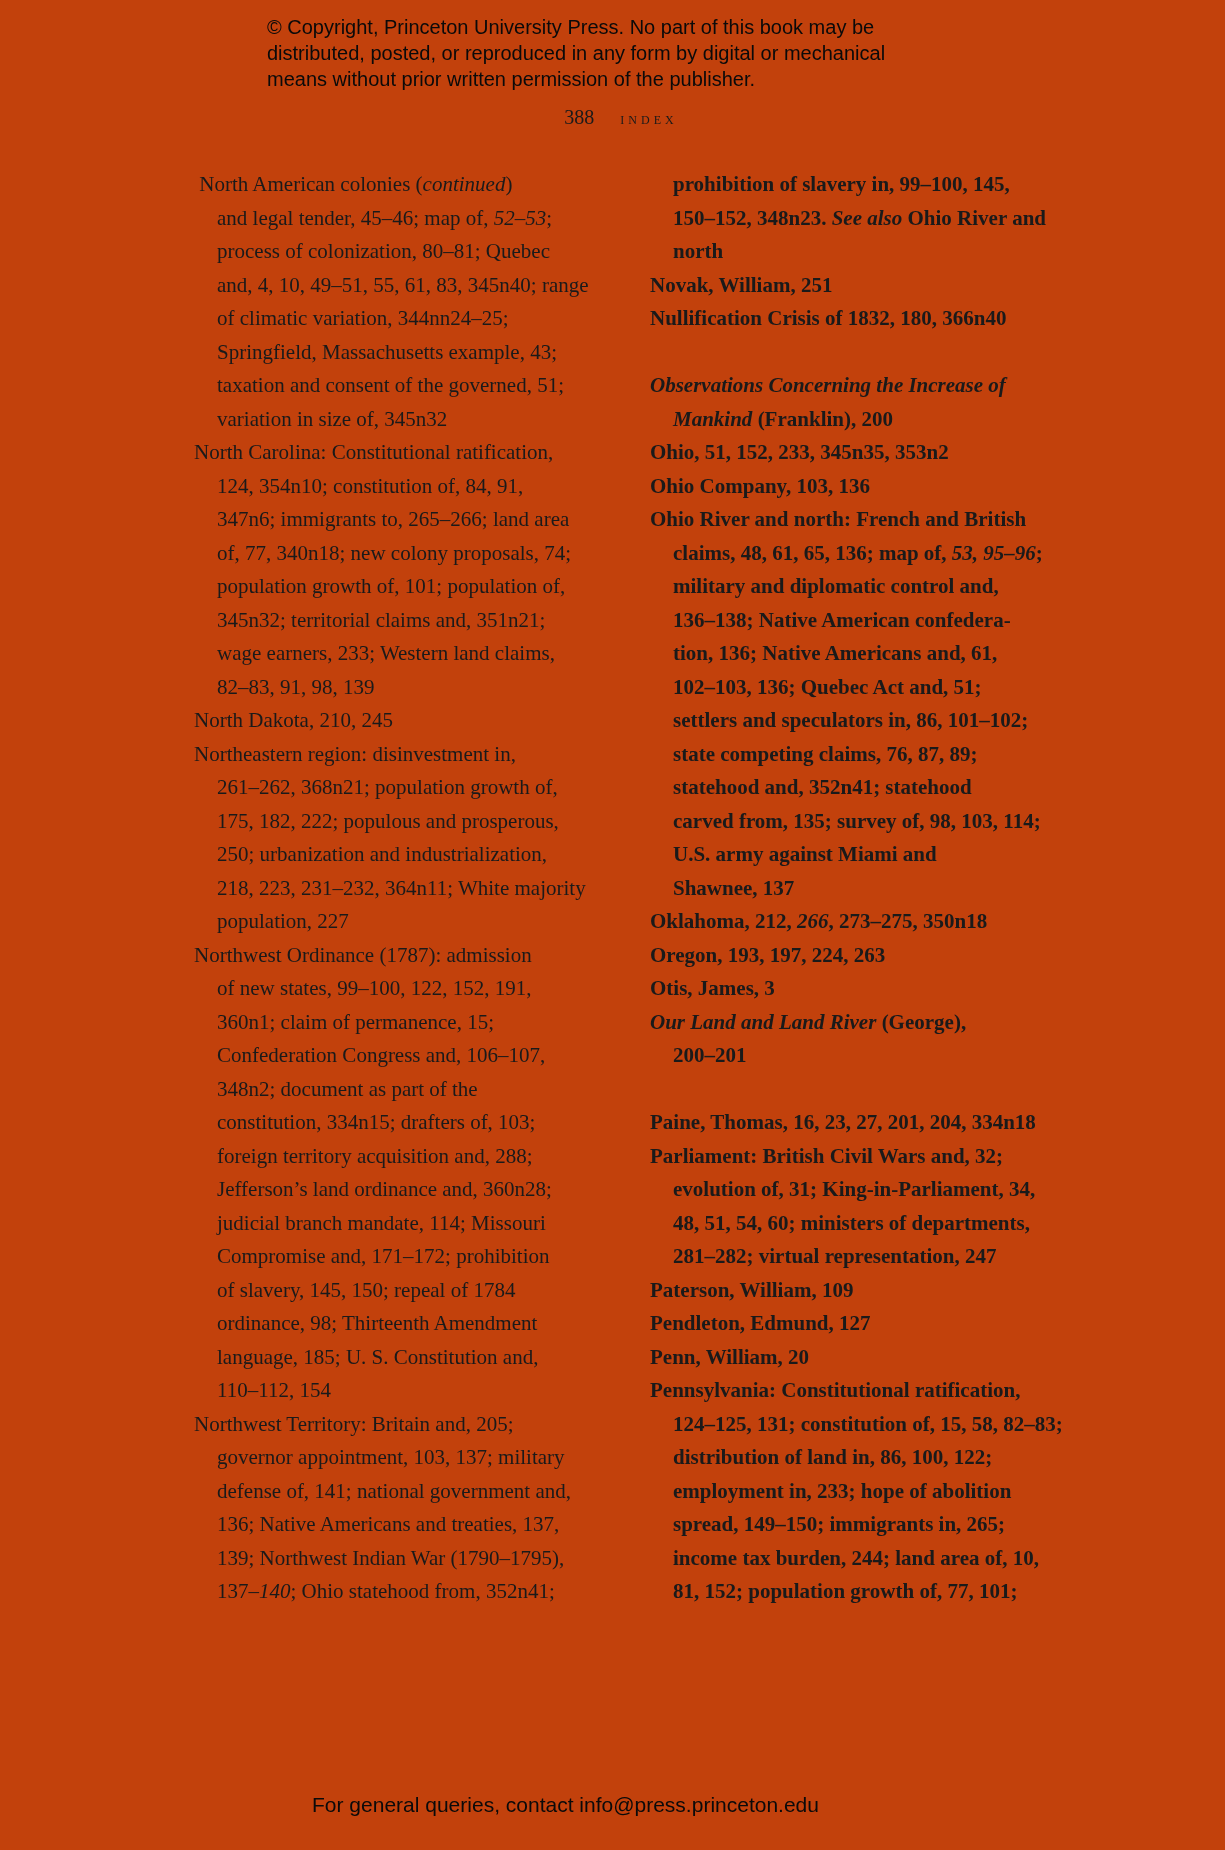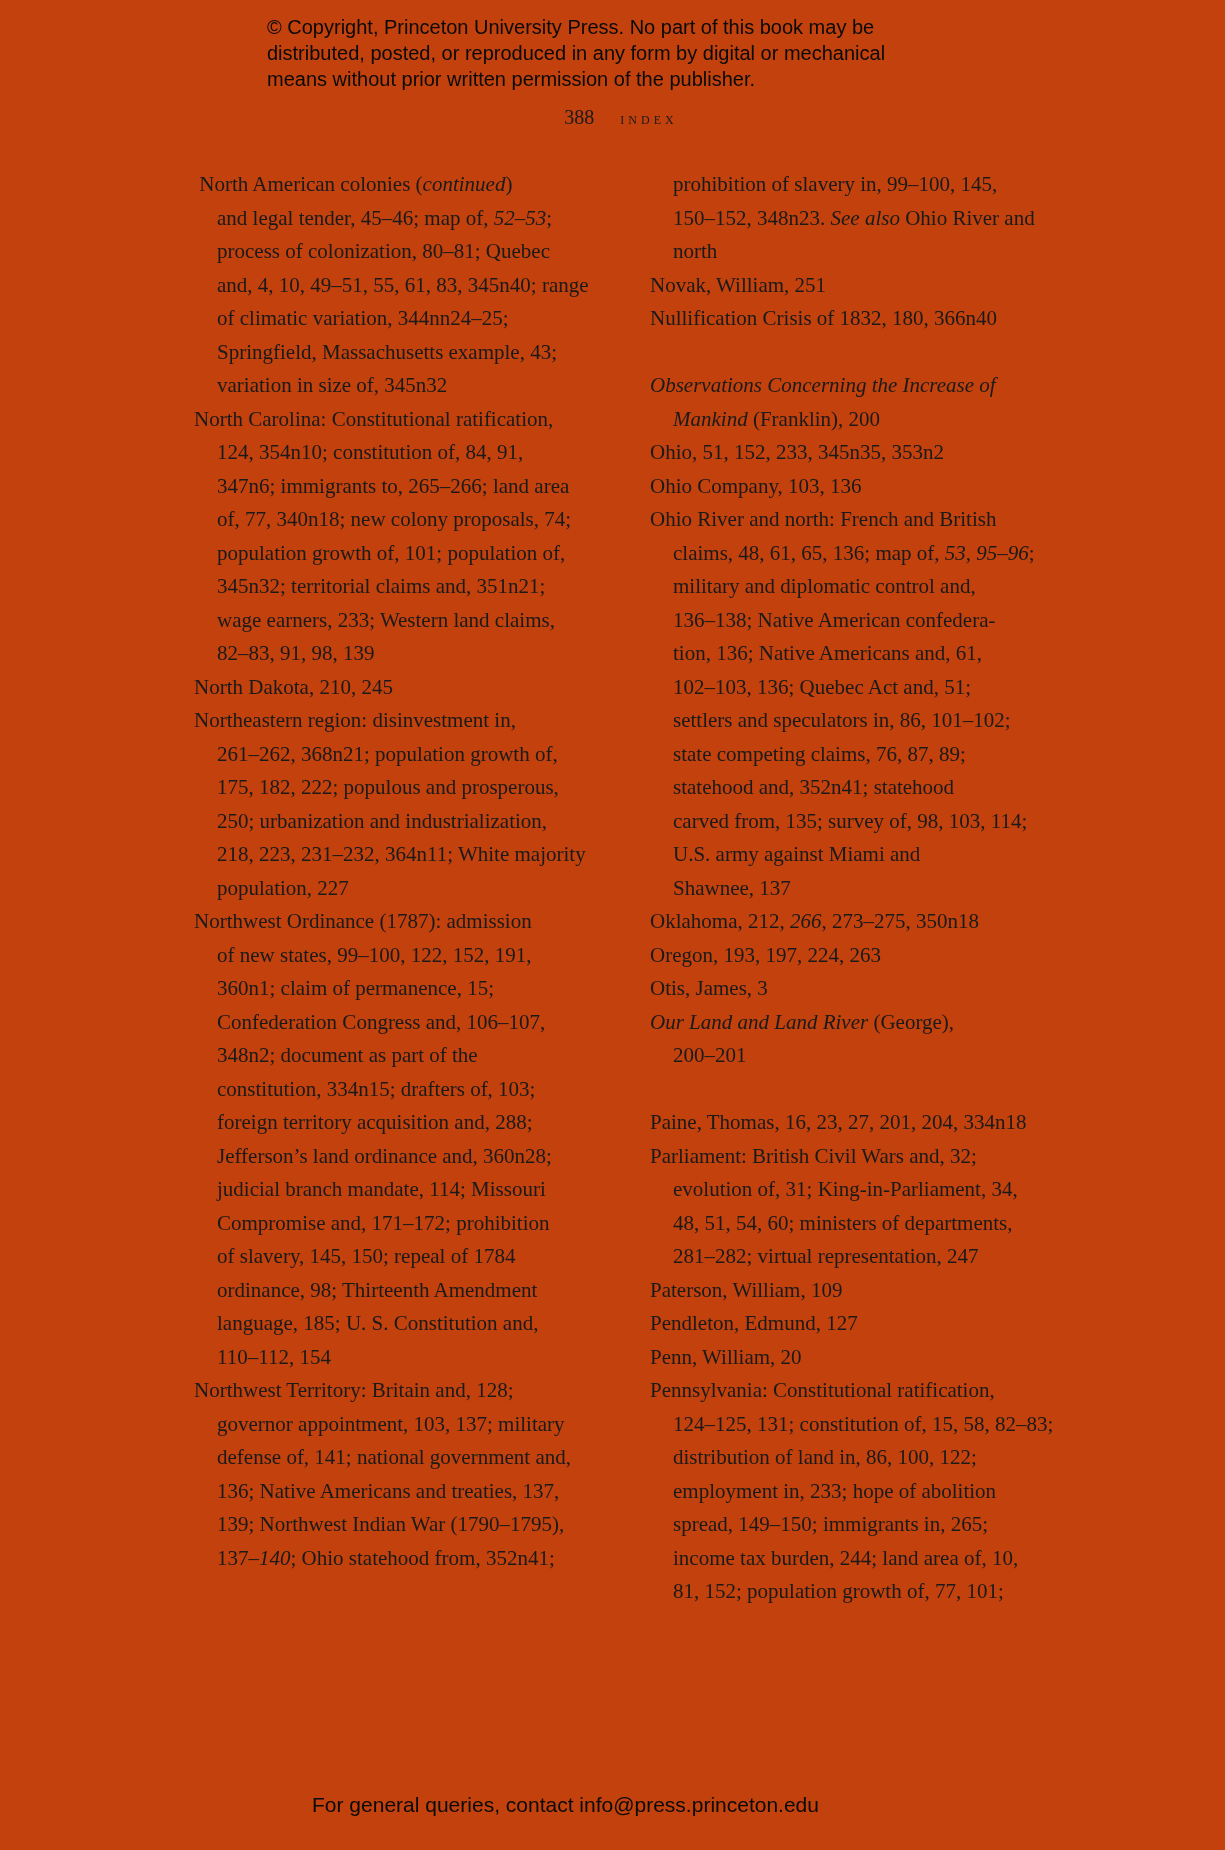--- a/index.html
+++ b/index.html
@@ -36,21 +36,21 @@
   .running-head .pgnum { margin-right: 26px; }
   .running-head .seclabel { font-size: 12px; letter-spacing: 4px; }
   .idx-col {
     position: absolute;
     top: 168px;
     font-size: 21px;
     line-height: 33.5px;
     white-space: nowrap;
   }
   .idx-col.left  { left: 194px; width: 400px; }
-  .idx-col.right { left: 650px; width: 400px; }
+  .idx-col.right { left: 650px; width: 400px; font-weight: bold; }
   .idx-line { height: 33.5px; }
   .idx-line.indent { padding-left: 23px; }
   .idx-line.gap { margin-top: 33.5px; }
   .it { font-style: italic; }
   .page-footer {
     position: absolute;
     left: 0;
     top: 1790px;
     width: 1131px;
     text-align: center;
@@ -76,20 +76,21 @@
     <span class="pgnum">388</span><span class="seclabel">INDEX</span>
   </div>
 
   <div class="idx-col left">
       <div class="idx-line"><span>&nbsp;North American colonies (</span><span class="it">continued</span><span>)</span></div>
       <div class="idx-line indent"><span>and legal tender, 45–46; map of, </span><span class="it">52–53</span><span>;</span></div>
       <div class="idx-line indent"><span>process of colonization, 80–81; Quebec</span></div>
       <div class="idx-line indent"><span>and, 4, 10, 49–51, 55, 61, 83, 345n40; range</span></div>
       <div class="idx-line indent"><span>of climatic variation, 344nn24–25;</span></div>
       <div class="idx-line indent"><span>Springfield, Massachusetts example, 43;</span></div>
+      <div class="idx-line indent"><span>taxation and consent of the governed, 51;</span></div>
       <div class="idx-line indent"><span>variation in size of, 345n32</span></div>
       <div class="idx-line"><span>North Carolina: Constitutional ratification,</span></div>
       <div class="idx-line indent"><span>124, 354n10; constitution of, 84, 91,</span></div>
       <div class="idx-line indent"><span>347n6; immigrants to, 265–266; land area</span></div>
       <div class="idx-line indent"><span>of, 77, 340n18; new colony proposals, 74;</span></div>
       <div class="idx-line indent"><span>population growth of, 101; population of,</span></div>
       <div class="idx-line indent"><span>345n32; territorial claims and, 351n21;</span></div>
       <div class="idx-line indent"><span>wage earners, 233; Western land claims,</span></div>
       <div class="idx-line indent"><span>82–83, 91, 98, 139</span></div>
       <div class="idx-line"><span>North Dakota, 210, 245</span></div>
@@ -106,21 +107,21 @@
       <div class="idx-line indent"><span>348n2; document as part of the</span></div>
       <div class="idx-line indent"><span>constitution, 334n15; drafters of, 103;</span></div>
       <div class="idx-line indent"><span>foreign territory acquisition and, 288;</span></div>
       <div class="idx-line indent"><span>Jefferson’s land ordinance and, 360n28;</span></div>
       <div class="idx-line indent"><span>judicial branch mandate, 114; Missouri</span></div>
       <div class="idx-line indent"><span>Compromise and, 171–172; prohibition</span></div>
       <div class="idx-line indent"><span>of slavery, 145, 150; repeal of 1784</span></div>
       <div class="idx-line indent"><span>ordinance, 98; Thirteenth Amendment</span></div>
       <div class="idx-line indent"><span>language, 185; U. S. Constitution and,</span></div>
       <div class="idx-line indent"><span>110–112, 154</span></div>
-      <div class="idx-line"><span>Northwest Territory: Britain and, 128;</span></div>
+      <div class="idx-line"><span>Northwest Territory: Britain and, 205;</span></div>
       <div class="idx-line indent"><span>governor appointment, 103, 137; military</span></div>
       <div class="idx-line indent"><span>defense of, 141; national government and,</span></div>
       <div class="idx-line indent"><span>136; Native Americans and treaties, 137,</span></div>
       <div class="idx-line indent"><span>139; Northwest Indian War (1790–1795),</span></div>
       <div class="idx-line indent"><span>137–</span><span class="it">140</span><span>; Ohio statehood from, 352n41;</span></div>
     </div>
   <div class="idx-col right">
       <div class="idx-line indent"><span>prohibition of slavery in, 99–100, 145,</span></div>
       <div class="idx-line indent"><span>150–152, 348n23. </span><span class="it">See also</span><span> Ohio River and</span></div>
       <div class="idx-line indent"><span>north</span></div>

